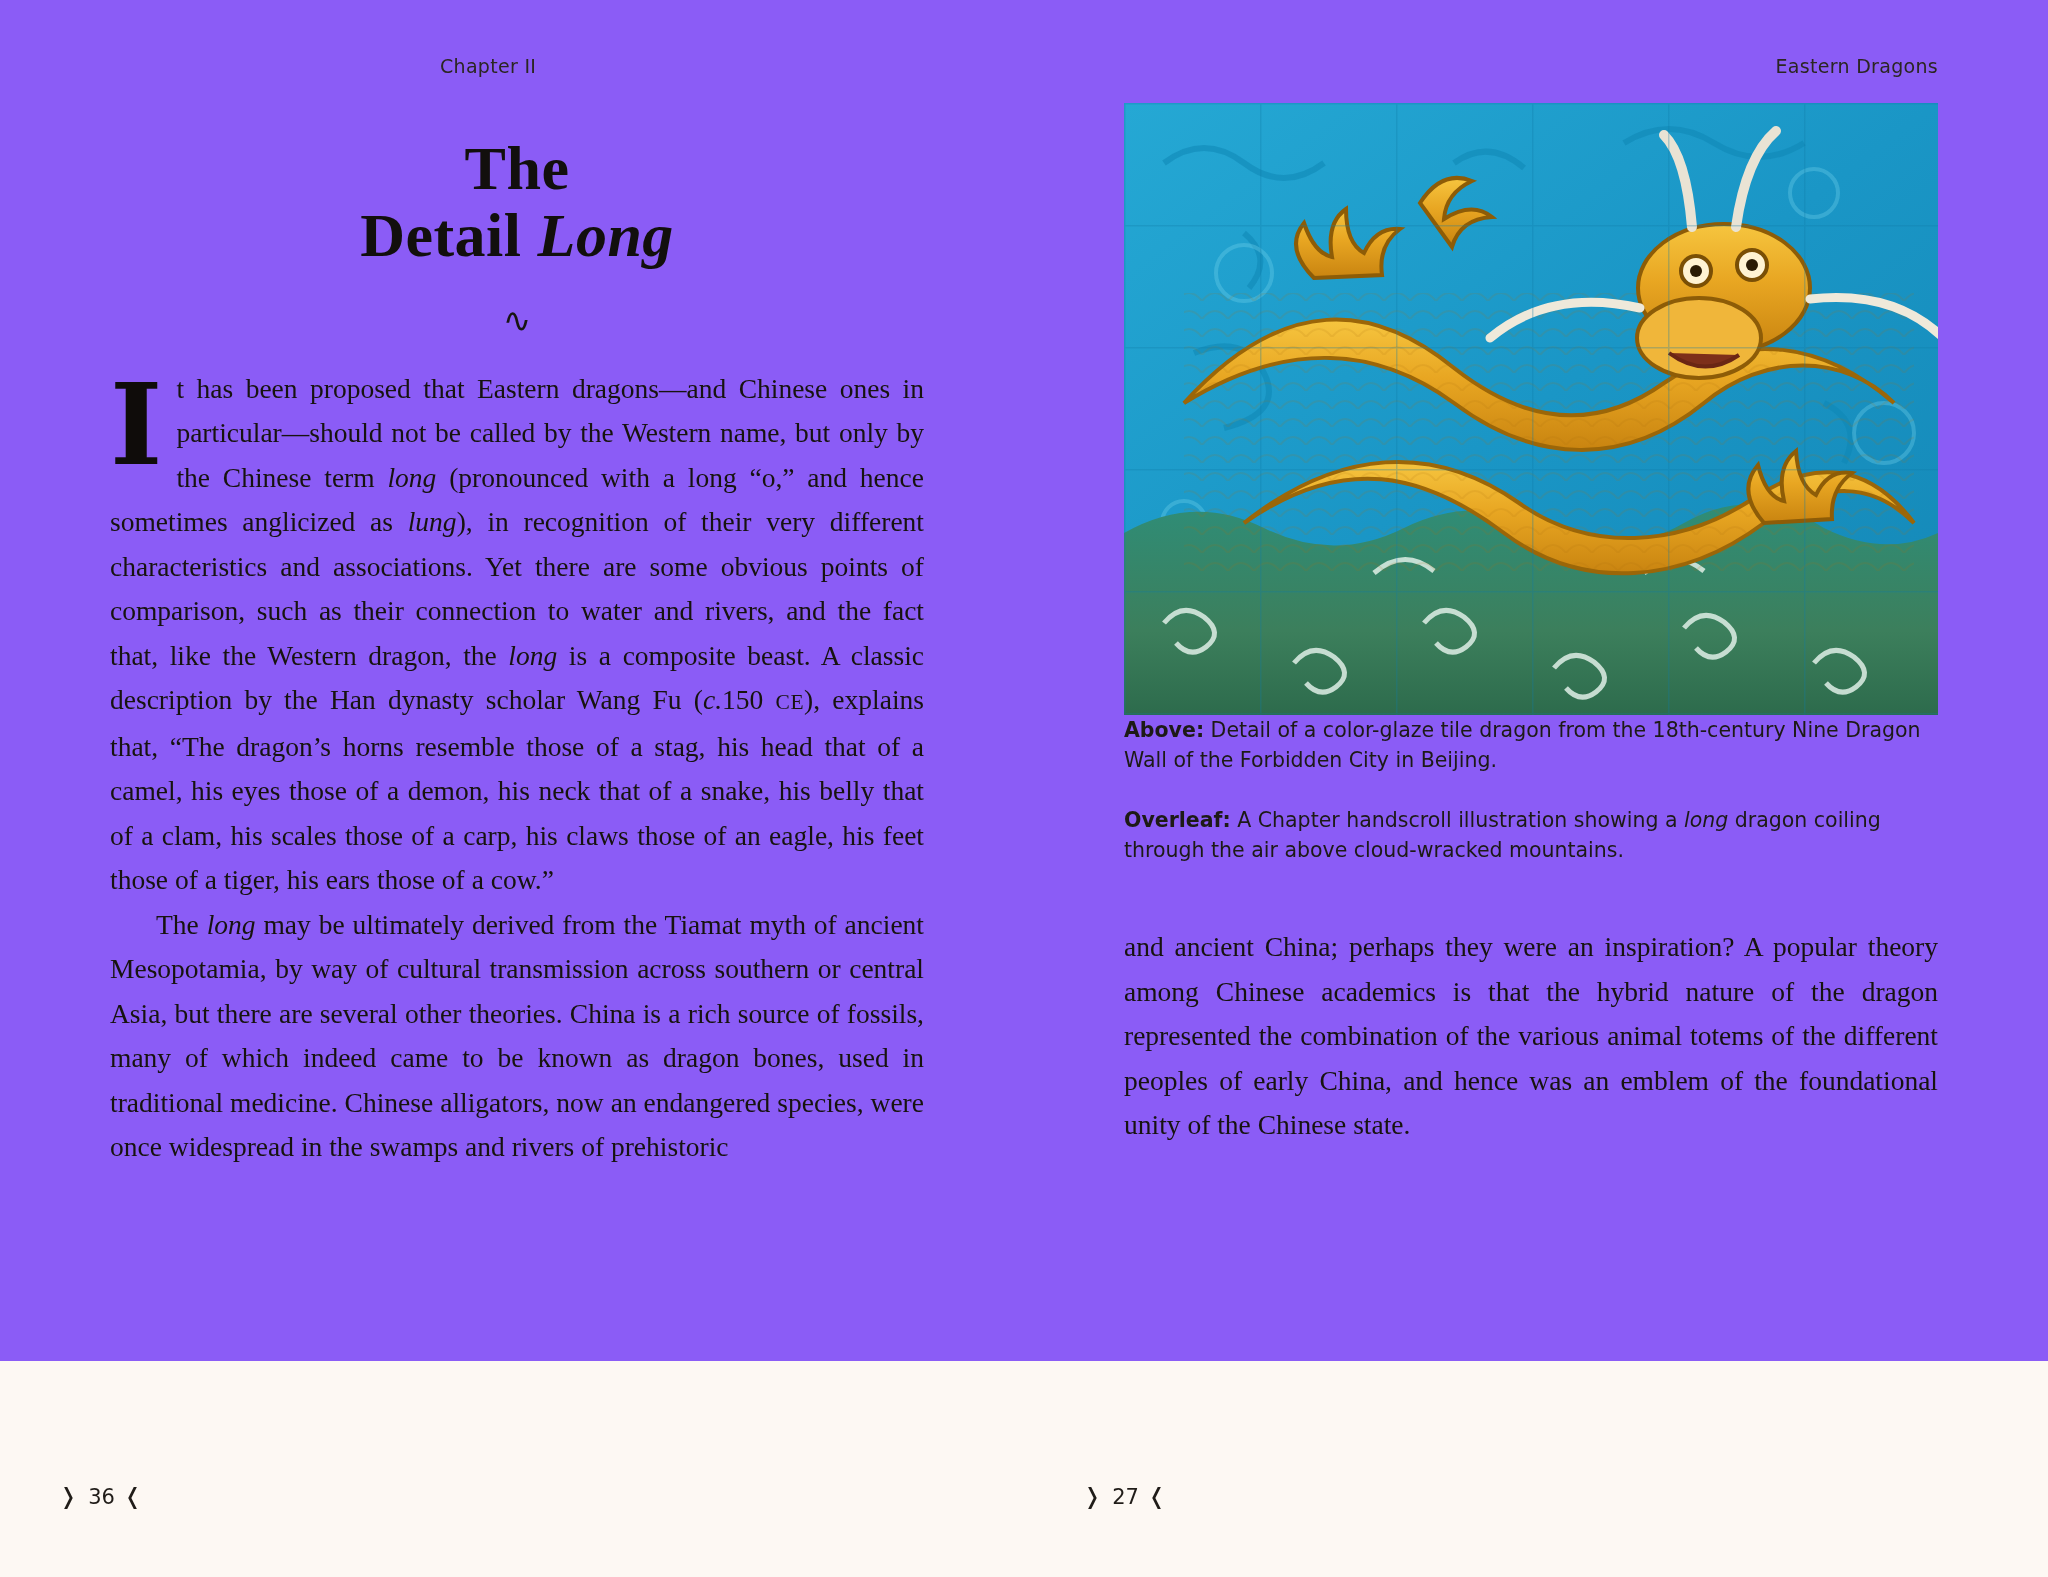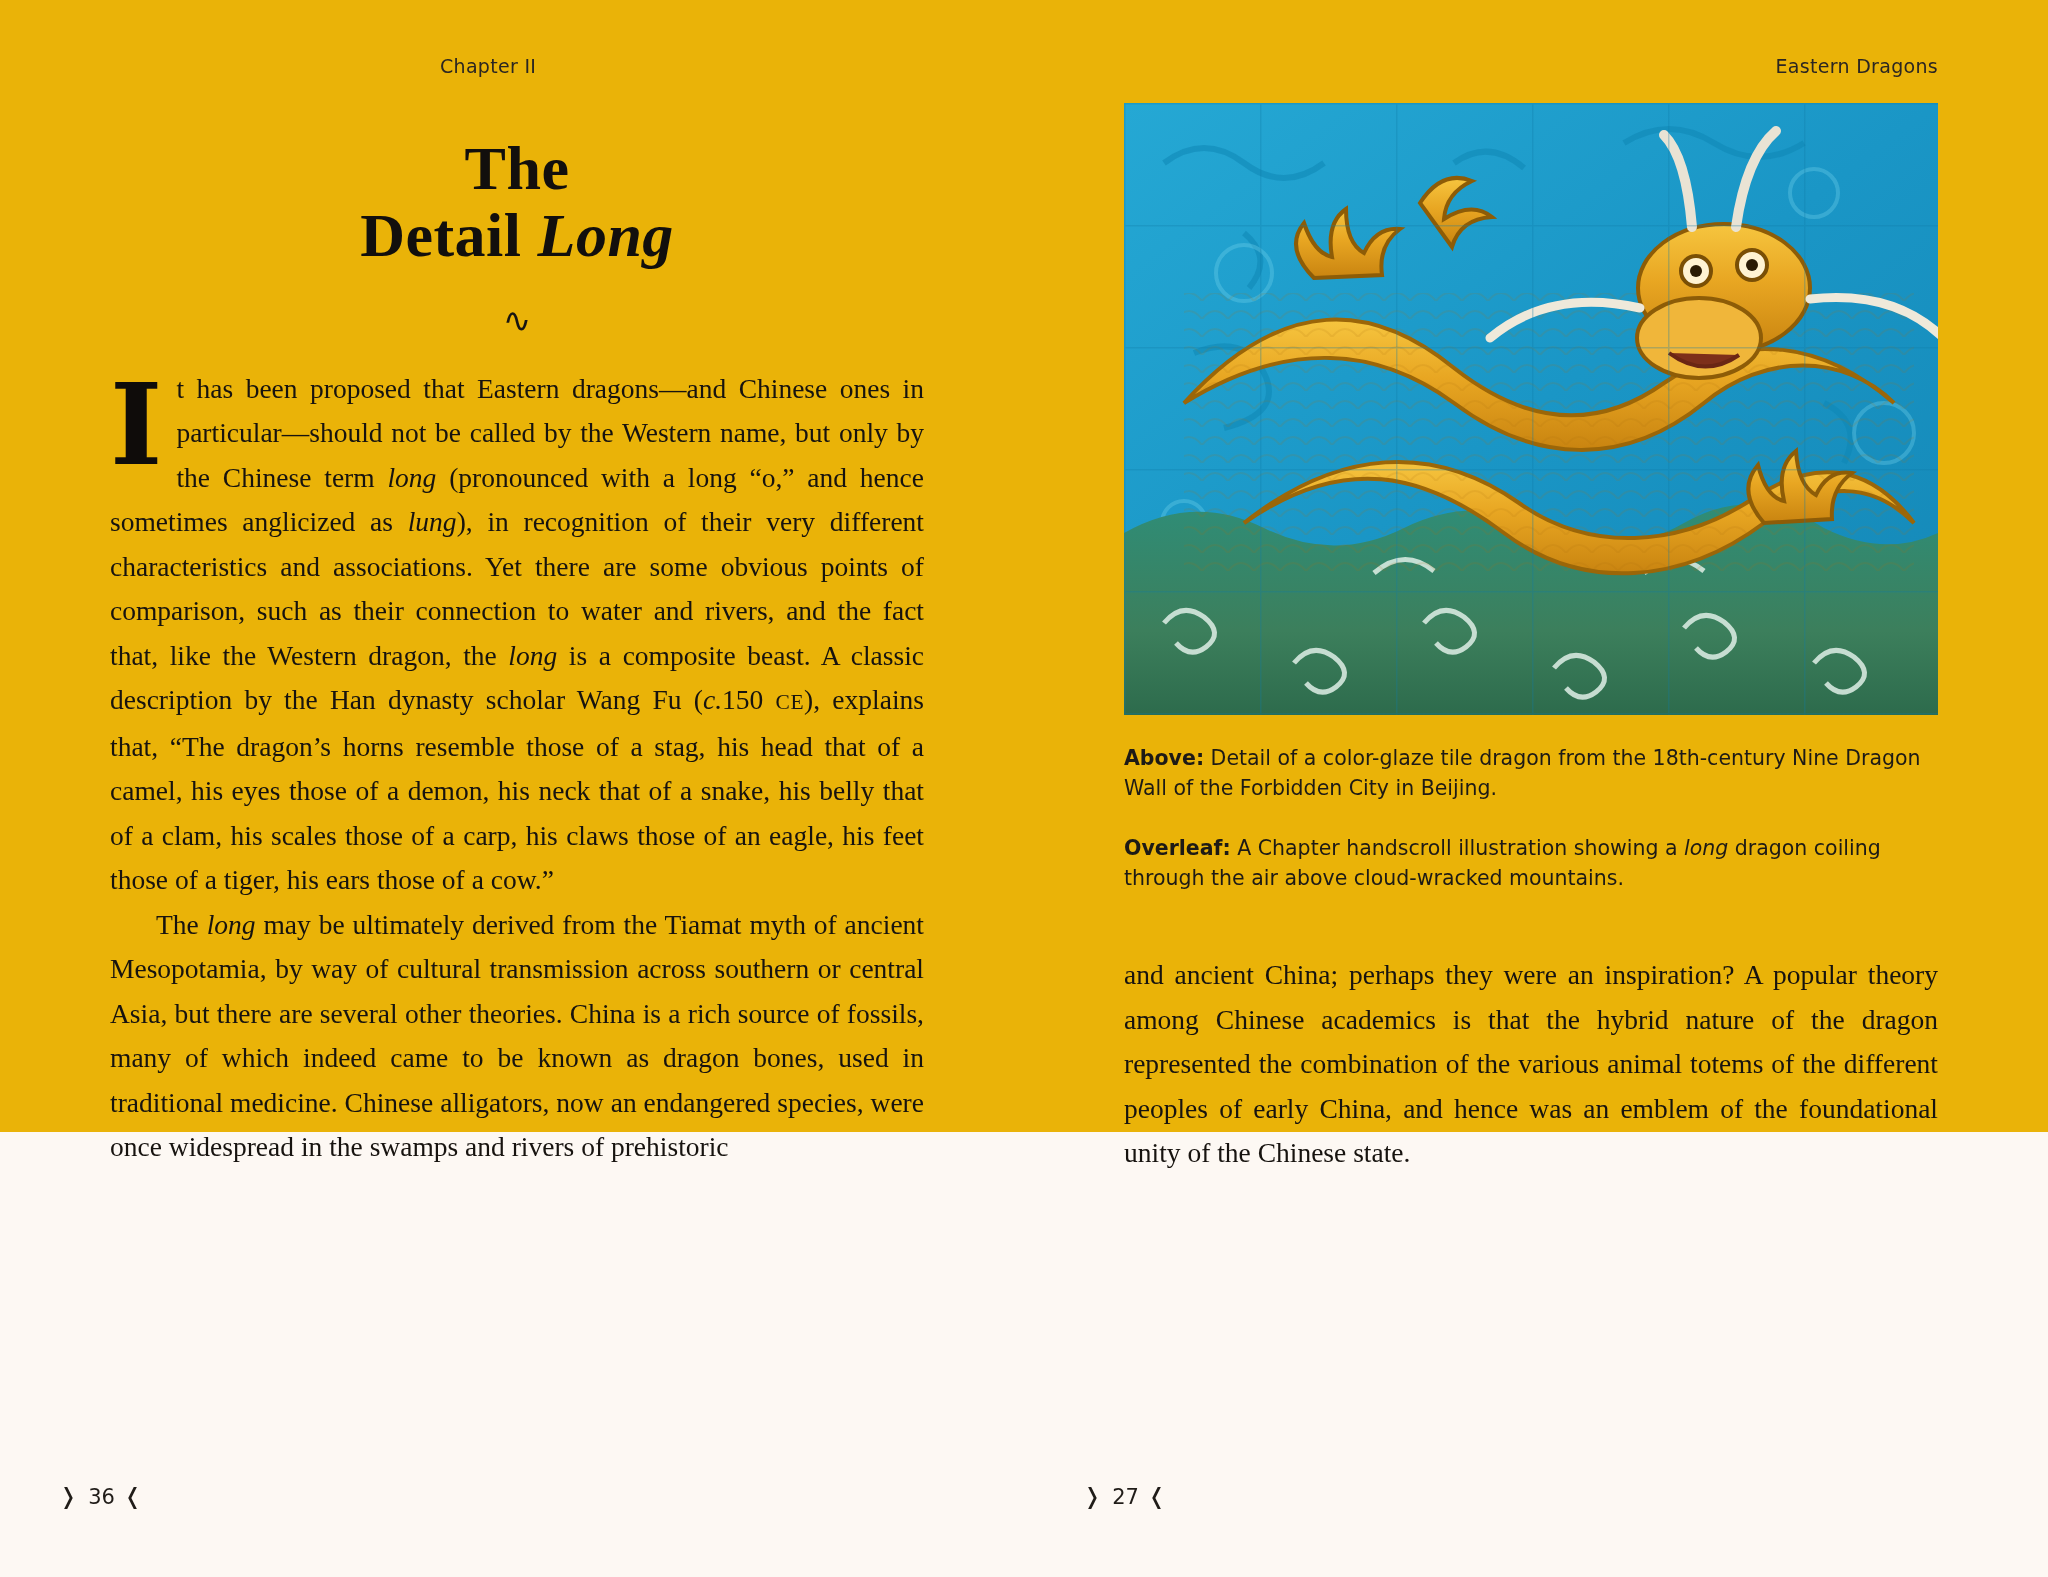--- a/index.html
+++ b/index.html
@@ -9,24 +9,24 @@
   }
   body {
     width: 2048px;
     height: 1577px;
     overflow: hidden;
     font-family: "Liberation Serif", serif;
     color: #1a1714;
   }
   .spread {
     width: 2048px;
-    height: 1132px;
+    height: 1361px;
     display: flex;
     box-sizing: border-box;
-    background: #eab308;
+    background: #8b5cf6;
   }
   .page {
     box-sizing: border-box;
     position: relative;
     height: 1577px;
   }
   .page-left {
     width: 1024px;
     padding: 55px 100px 0 110px;
   }
@@ -118,21 +118,20 @@
     position: relative;
     overflow: hidden;
     background: #1593c4;
     border: 0;
   }
   .caption {
     font-family: "DejaVu Sans", sans-serif;
     font-size: 20.5px;
     line-height: 30px;
     color: #1d1a16;
-    margin-top: 28px;
     max-width: 800px;
   }
   .caption + .caption { margin-top: 30px; }
   .caption b { font-weight: bold; }
   .caption em { font-style: italic; }
 
   .right-body {
     margin-top: 60px;
   }
 

